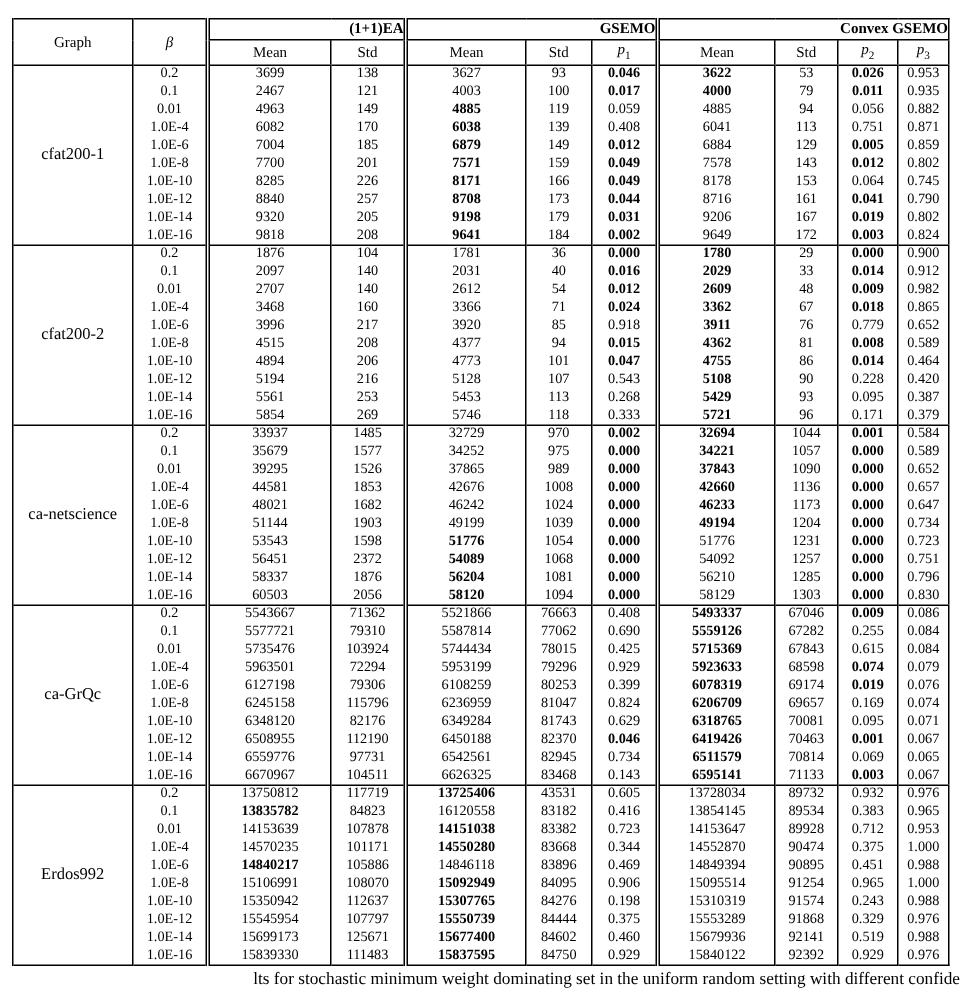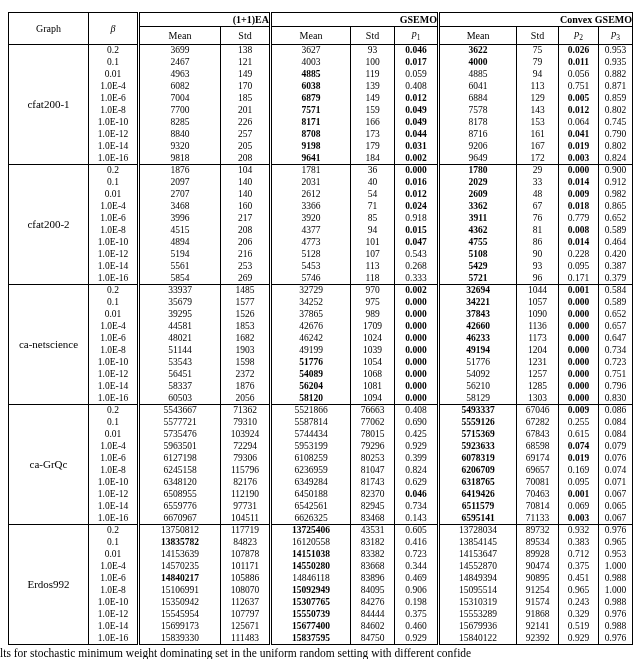--- a/index.html
+++ b/index.html
@@ -24,21 +24,21 @@
   tr.h2 th { border-bottom:1px solid #000; }
   th.beta-h { font-style:italic; }
   .p-h i { font-style:italic; }
   tr.h2 th sub { font-size:7.5px; }
   .dl { border-left:3px double #000; }
   tbody tr.group-start td { border-top:1px solid #000;margin-top:40px; }
   td.b { font-weight:bold; }
   td.graph-cell { font-size:11px; }
   .caption {
     position:absolute; left:0; top:647px; width:640px;
-    text-align:left; font-size:11.5px; white-space:nowrap; overflow:hidden;
+    text-align:right; font-size:11.5px; white-space:nowrap; overflow:hidden;
   }
 </style>
 </head>
 <body>
 
 <div class="page">
 
   <table class="results-table">
     <colgroup>
       <col style="width:80px">
@@ -76,21 +76,21 @@
     <tbody>
         <tr class="group-start">
           <td rowspan="10" class="graph-cell">cfat200-1</td>
           <td class="beta-cell">0.2</td>
           <td class="dl">3699</td>
           <td>138</td>
           <td class="dl">3627</td>
           <td>93</td>
           <td class="b">0.046</td>
           <td class="dl b">3622</td>
-          <td>75</td>
+          <td>53</td>
           <td class="b">0.026</td>
           <td>0.953</td>
         </tr>
         <tr>
           <td class="beta-cell">0.1</td>
           <td class="dl">2467</td>
           <td>121</td>
           <td class="dl">4003</td>
           <td>100</td>
           <td class="b">0.017</td>
@@ -351,21 +351,21 @@
           <td class="dl b">37843</td>
           <td>1090</td>
           <td class="b">0.000</td>
           <td>0.652</td>
         </tr>
         <tr>
           <td class="beta-cell">1.0E-4</td>
           <td class="dl">44581</td>
           <td>1853</td>
           <td class="dl">42676</td>
-          <td>1709</td>
+          <td>1008</td>
           <td class="b">0.000</td>
           <td class="dl b">42660</td>
           <td>1136</td>
           <td class="b">0.000</td>
           <td>0.657</td>
         </tr>
         <tr>
           <td class="beta-cell">1.0E-6</td>
           <td class="dl">48021</td>
           <td>1682</td>

